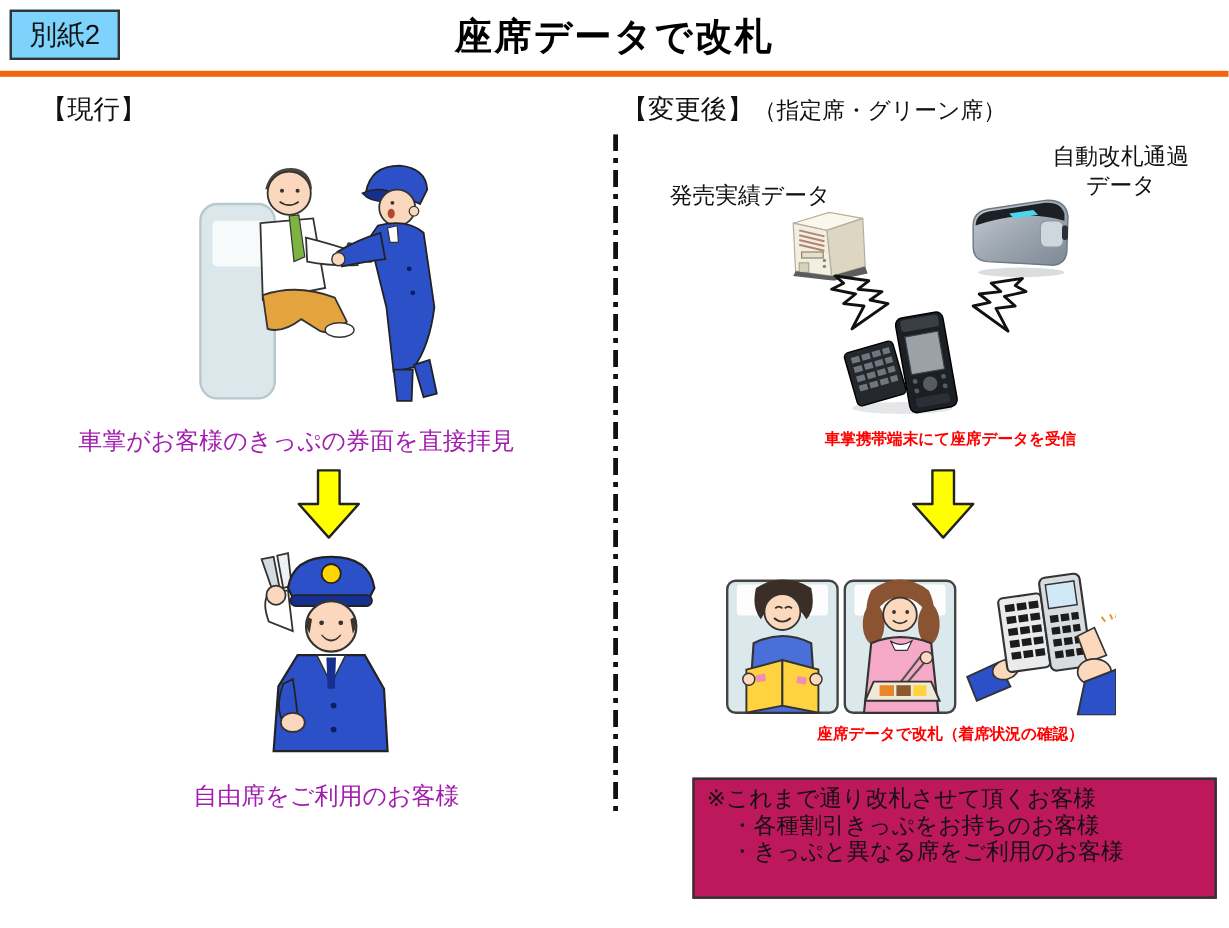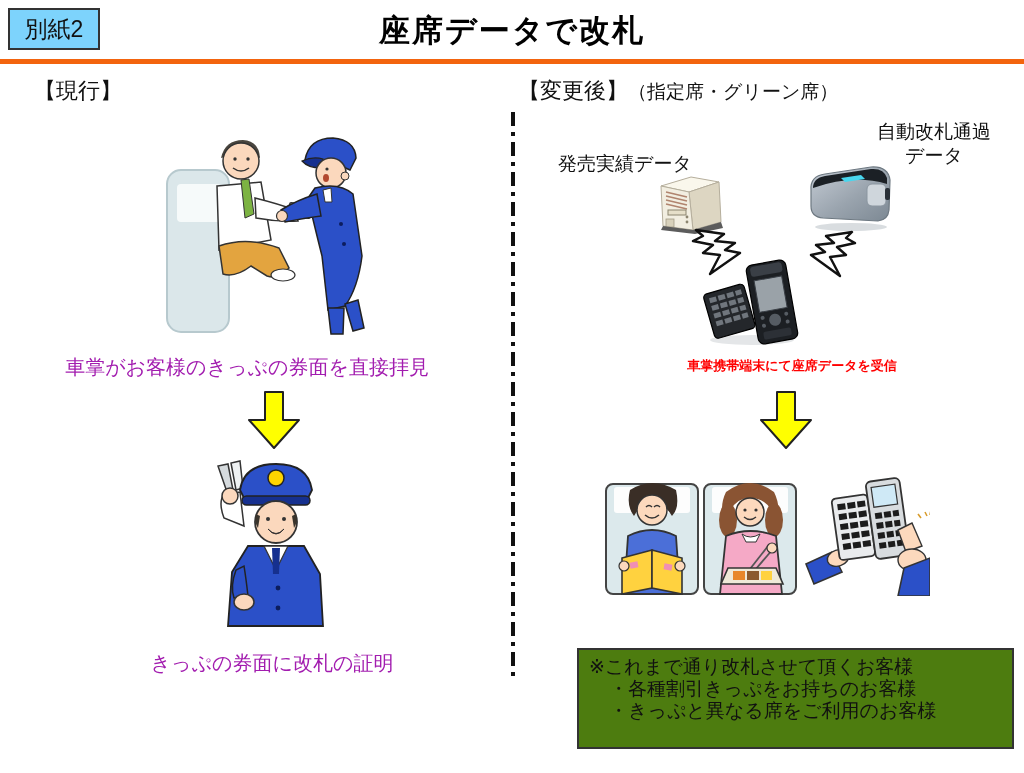--- a/index.html
+++ b/index.html
@@ -18,21 +18,21 @@
 
   .divider{position:absolute;left:511px;top:112px;width:4px;height:568px;
     background:repeating-linear-gradient(to bottom,#111 0 14px,transparent 14px 20px,#111 20px 24px,transparent 24px 30px);}
 
   .caption{position:absolute;text-align:center;font-size:20px;color:#a21caf;white-space:nowrap;}
   .caption.red{color:#FF0000;font-weight:bold;font-size:13px;}
 
   .small-label{position:absolute;text-align:center;font-size:19px;color:#111;line-height:24px;white-space:nowrap;}
 
   .note-box{position:absolute;left:577px;top:648px;width:437px;height:101px;
-    border:2px solid #333;background:#4d7c0f;padding:6px 10px;box-sizing:border-box;
+    border:2px solid #333;background:#be185d;padding:6px 10px;box-sizing:border-box;
     font-size:19px;line-height:22px;}
   .note-line{white-space:nowrap;}
   .note-line.indent{padding-left:20px;}
 
   .abs{position:absolute;}
   svg{display:block;}
 </style>
 </head>
 <body>
 
@@ -112,21 +112,21 @@
 
     <path d="M48,88 L104,88 L120,116 L123,168 L28,168 L32,114 Z" fill="#2b50c8" stroke="#222" stroke-width="1.8"></path>
     <polygon points="64,88 88,88 76,112" fill="#fff" stroke="#333" stroke-width="1.3"></polygon>
     <polygon points="72,90 80,90 79,116 73,116" fill="#16308f"></polygon>
     <path d="M36,112 Q30,128 34,140 L48,138 Q46,120 44,108 Z" fill="#2b50c8" stroke="#222" stroke-width="1.5"></path>
     <ellipse cx="44" cy="144" rx="10" ry="8" fill="#fbd8bd" stroke="#333" stroke-width="1.5"></ellipse>
     <circle cx="78" cy="130" r="2.4" fill="#0c1d5e"></circle>
       <circle cx="78" cy="150" r="2.4" fill="#0c1d5e"></circle>
   </svg>
 
-  <div class="caption" style="left:16px;top:650px;width:512px;">きっぷの券面に改札の証明</div>
+  <div class="caption" style="left:16px;top:650px;width:512px;">自由席をご利用のお客様</div>
 
   <div class="small-label" style="left:545px;top:152px;width:160px;">発売実績データ</div>
   <div class="small-label" style="left:834px;top:120px;width:200px;">
     <div>自動改札通過</div>
     <div>データ</div>
   </div>
 
   <svg class="abs" style="left:653px;top:172px;" width="72" height="62" viewBox="0 0 72 62">
     <polygon points="8,14 38,5 66,10 36,20" fill="#faf7ec" stroke="#b5ae9c" stroke-width="1"></polygon>
     <polygon points="36,20 66,10 68,50 40,58" fill="#ddd6c2" stroke="#b5ae9c" stroke-width="1"></polygon>
@@ -289,20 +289,21 @@
     <polygon points="298,60 312,53 322,76 306,82" fill="#fcd9bd" stroke="#333" stroke-width="1.4"></polygon>
     <ellipse cx="312" cy="90" rx="14" ry="11" fill="#fcd9bd" stroke="#333" stroke-width="1.4"></ellipse>
     <polygon points="304,98 330,88 330,126 298,126" fill="#2b50c8" stroke="#333" stroke-width="1.6"></polygon>
     <g stroke="#d89b2a" stroke-width="1.6">
       <line x1="318" y1="44" x2="321" y2="48"></line>
         <line x1="325" y1="42" x2="327" y2="46"></line>
         <line x1="331" y1="40" x2="330" y2="45"></line>
     </g>
   </svg>
 
+  <div class="caption red" style="left:562px;top:603px;width:460px;">座席データで改札（着席状況の確認）</div>
 
   <div class="note-box">
     <div class="note-line">※これまで通り改札させて頂くお客様</div>
     <div class="note-line indent">・各種割引きっぷをお持ちのお客様</div>
     <div class="note-line indent">・きっぷと異なる席をご利用のお客様</div>
   </div>
 
 </div>
 
 </body></html>

